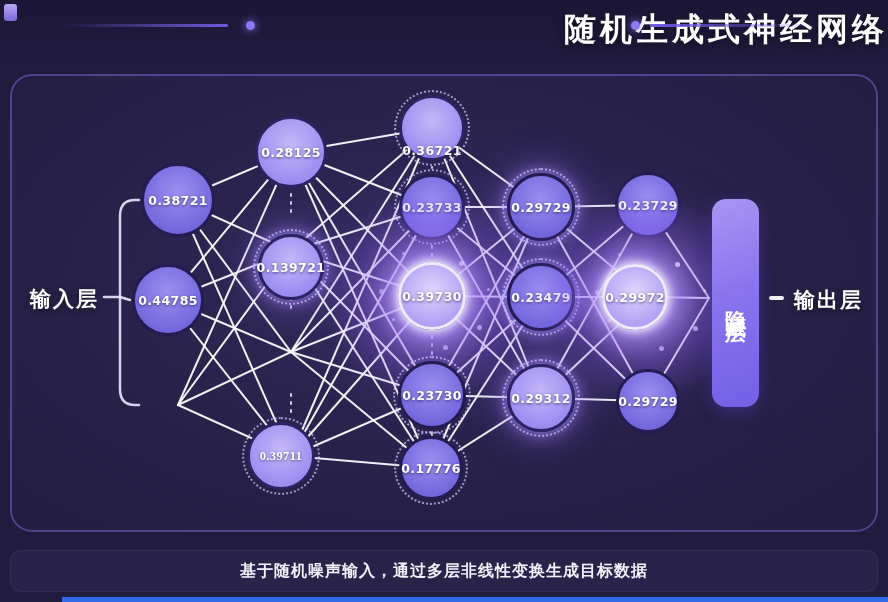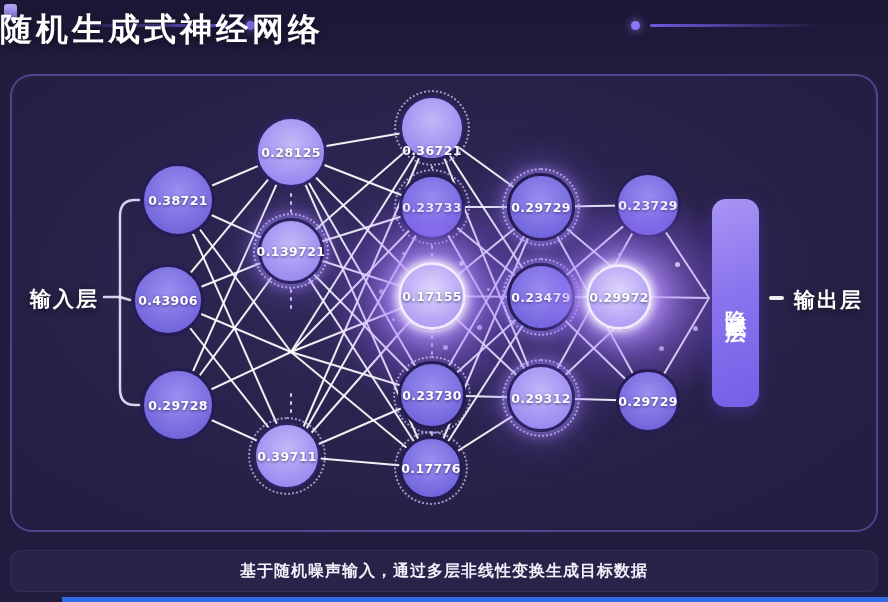--- a/index.html
+++ b/index.html
@@ -2,21 +2,21 @@
 <html><head>
 <meta charset="utf-8">
 <style>
   *{margin:0;padding:0;box-sizing:border-box}
   html,body{width:888px;height:602px}
   body{position:relative;overflow:hidden;background:#211b3e;
        font-family:"DejaVu Sans","Liberation Sans",sans-serif}
 
   
   .header{position:absolute;top:0;left:0;width:888px;height:66px;background:linear-gradient(180deg,#1c1736,#211b3e)}
-  .title{position:absolute;top:8px;left:0;width:100%;text-align:left;color:#fff;
+  .title{position:absolute;top:8px;left:0;width:100%;text-align:right;color:#fff;
          font-size:32px;font-weight:bold;letter-spacing:4px;text-shadow:0 2px 8px rgba(0,0,0,.55)}
   .deco-dot{position:absolute;top:21px;width:9px;height:9px;border-radius:50%;
             background:#8b79f3;box-shadow:0 0 8px #8b79f3}
   .dot-left{left:246px}.dot-right{left:631px}
   .deco-line{position:absolute;top:24px;height:3px;border-radius:2px}
   .line-left{left:62px;width:166px;background:linear-gradient(90deg,rgba(110,90,224,0),#6e5ae0)}
   .line-right{left:650px;width:170px;background:linear-gradient(90deg,#6e5ae0,rgba(110,90,224,0))}
   .corner-icon{position:absolute;top:4px;left:4px;width:13px;height:17px;border-radius:3px;
                background:linear-gradient(180deg,#b9a8f2,#7a68d8)}
 
@@ -159,64 +159,61 @@
     <path d="M 120 297 L 120 216 Q 120 200 135 200 L 139 200" class="bracket"></path>
     <path d="M 120 297 L 130 300" class="bracket"></path>
     <path d="M 120 297 L 120 389 Q 120 405 135 405 L 139 405" class="bracket"></path>
   </svg>
 
 <div class="nodes">
     <div class="node v-blue" style="left: 141px; top: 163px; height: 74px; width: 74px; align-items: center;">
       <span>0.38721</span>
     </div>
     <div class="node v-blue" style="left: 132px; top: 264px; height: 72px; width: 72px;">
-      <span>0.43906</span>
-    </div>
-    <div class="node v-blue" style="left: 141px; top: 368px; height: 74px; width: 74px;">
-      <span>0.29728</span>
+      <span>0.44785</span>
     </div>
     <div class="node v-lavender" style="left: 255px; top: 116px; height: 72px; width: 72px; justify-content: center;">
       <span>0.28125</span>
     </div>
-    <div class="node v-lavender ring glow-soft" style="left: 258px; top: 218px; height: 66px; width: 66px;">
+    <div class="node v-lavender ring glow-soft" style="left: 258px; top: 234px; height: 66px; width: 66px;">
       <span>0.139721</span>
     </div>
-    <div class="node v-lavender ring" style="left: 253px; top: 422px; height: 68px; width: 68px;">
+    <div class="node v-lavender ring" style="left: 247px; top: 422px; height: 68px; width: 68px; font-family: Liberation Serif, serif;">
       <span>0.39711</span>
     </div>
     <div class="node v-lavender ring" style="left: 399px; top: 95px; height: 66px; width: 66px; align-items: flex-end;">
       <span>0.36721</span>
     </div>
     <div class="node v-blue ring" style="left: 399px; top: 174px; height: 66px; width: 66px;">
       <span>0.23733</span>
     </div>
     <div class="halo" style="left: 330px; top: 194px; height: 204px; width: 204px;"></div>
     <div class="node v-bright glow-strong" style="left: 398px; top: 262px; height: 68px; width: 68px;">
-      <span>0.17155</span>
+      <span>0.39730</span>
     </div>
     <div class="node v-blue ring" style="left: 398px; top: 361px; height: 68px; width: 68px;">
       <span>0.23730</span>
     </div>
     <div class="node v-blue ring" style="left: 399px; top: 436px; height: 64px; width: 64px;">
       <span>0.17776</span>
     </div>
     <div class="node v-blue ring glow-soft" style="left: 507px; top: 173px; height: 68px; width: 68px;">
       <span>0.29729</span>
     </div>
     <div class="node v-blue ring glow-soft" style="left: 507px; top: 263px; height: 68px; width: 68px;">
       <span>0.23479</span>
     </div>
     <div class="node v-lavender ring glow-soft" style="left: 507px; top: 364px; height: 68px; width: 68px;">
       <span>0.29312</span>
     </div>
     <div class="node v-blue" style="left: 615px; top: 172px; height: 66px; width: 66px;">
       <span>0.23729</span>
     </div>
     <div class="halo" style="left: 549px; top: 198px; height: 198px; width: 198px;"></div>
-    <div class="node v-bright glow-strong" style="left: 586px; top: 264px; height: 66px; width: 66px;">
+    <div class="node v-bright glow-strong" style="left: 602px; top: 264px; height: 66px; width: 66px;">
       <span>0.29972</span>
     </div>
     <div class="node v-blue" style="left: 616px; top: 369px; height: 64px; width: 64px;">
       <span>0.29729</span>
     </div>
   </div>
 
 <div class="side-label input-label">输入层</div>
 
 <div class="hidden-pill">

